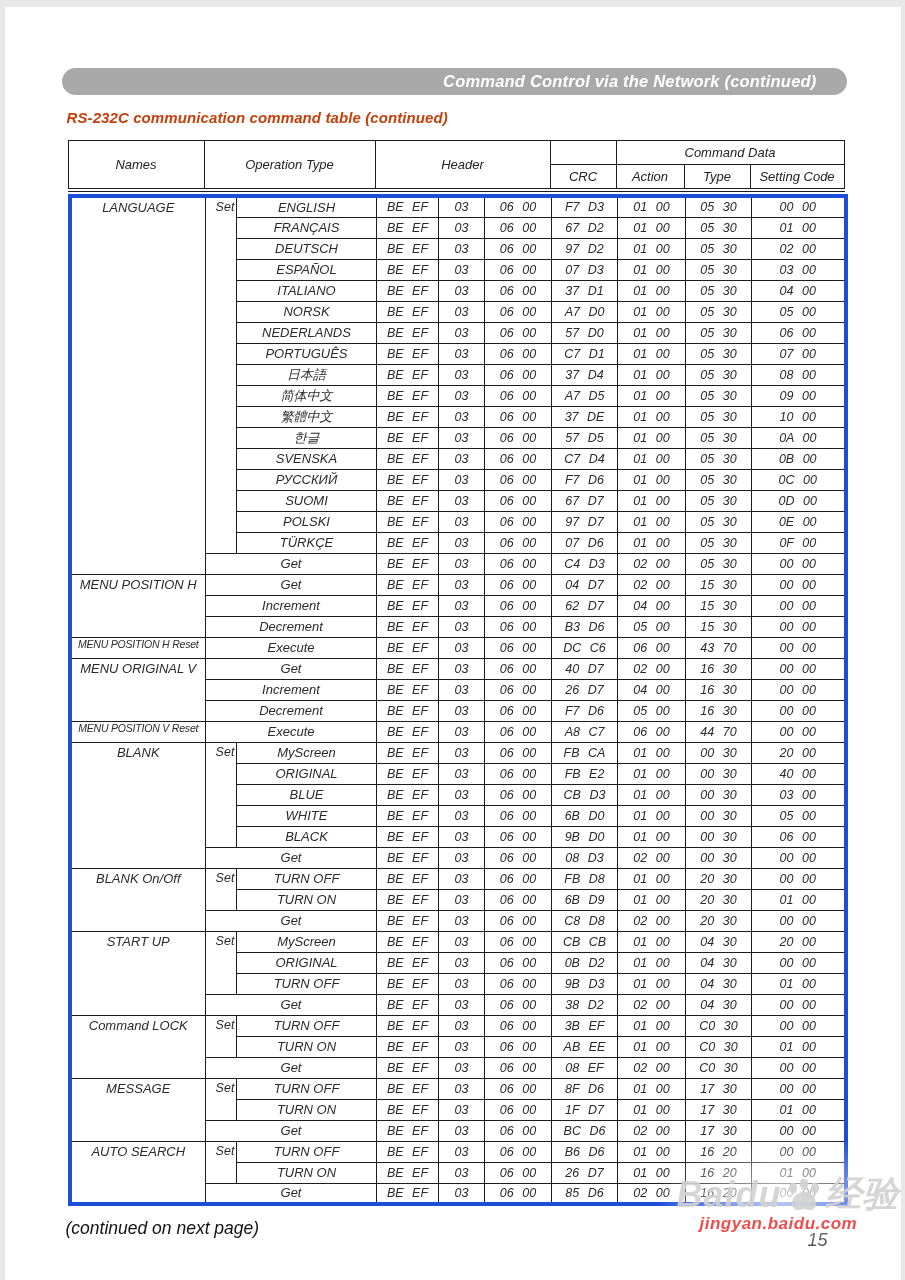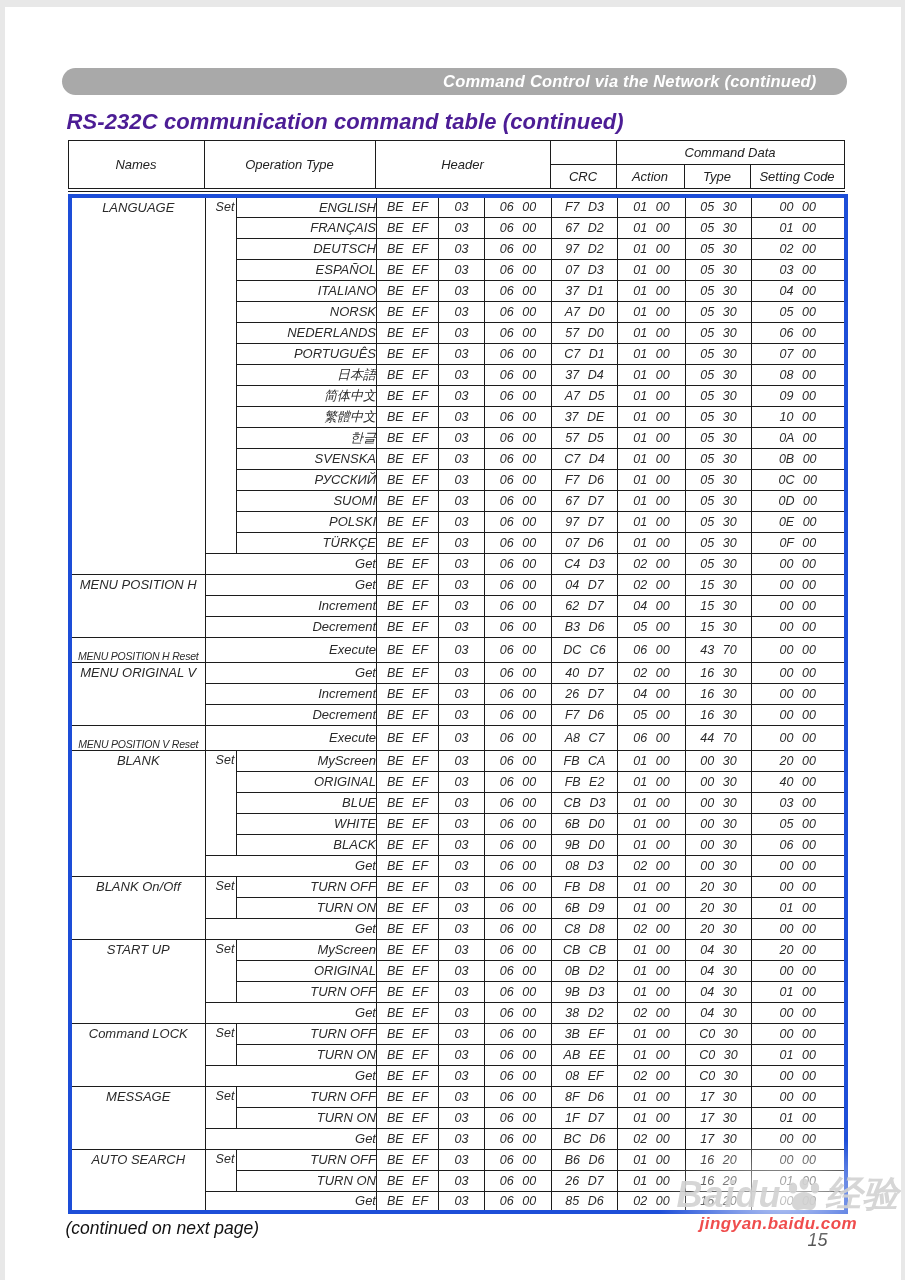--- a/index.html
+++ b/index.html
@@ -8,43 +8,43 @@
     position:relative; width:896px; height:1280px; background:#ffffff;
     margin:7px auto; overflow:hidden; color:#222;font-style:italic;
   }
   .banner {
     position:absolute; left:57px; top:61px; width:785px; height:27px;
     background:#a9a9a9; border-radius:14px; color:#ffffff;
     font-weight:bold; font-size:16.5px; line-height:27px;
     text-align:right; padding-right:30px; letter-spacing:0.2px;
   }
   .doc-title {
-    position:absolute; left:62px; top:102px; font-size:22px; font-weight:bold; color:#4c1d95;
+    position:absolute; left:62px; top:102px; font-size:15px; font-weight:bold; color:#c2410c;
     letter-spacing:0.1px;
     text-align:center;
   }
   table { border-collapse:collapse; table-layout:fixed; }
   .hdr-table { position:absolute; left:63px; top:133px; width:777px; }
   .hdr-table td {
     border:1px solid #1c1c1c; text-align:center; vertical-align:middle;
     font-size:13px; height:24px; color:#222; overflow:hidden; white-space:nowrap;
   }
   .double-rule {
     position:absolute; left:63px; top:181px; width:777px; height:4px;
     border-top:1px solid #1c1c1c; border-bottom:1px solid #1c1c1c;
   }
   .body-table { position:absolute; left:63px; top:187px; width:777px; border:4px solid #1d4ed8; }
   .body-table td {
     border:1px solid #1c1c1c; text-align:center; vertical-align:middle;
     font-size:12.5px; height:21px; color:#2a2a2a; overflow:hidden; white-space:nowrap;
   }
   .body-table td.c-name { vertical-align:top; padding-top:2px; font-size:13px; }
-  .body-table td.c-name.small { font-size:10.5px; padding-top:12px; letter-spacing:-0.2px; }
+  .body-table td.c-name.small { font-size:10.5px; padding-top:0; letter-spacing:-0.2px; }
   .body-table td.c-set { vertical-align:top; padding-top:2px;padding-left:8px; }
-  .body-table td.c-op { font-size:13px;text-align:right; }
+  .body-table td.c-op { font-size:13px; }
   .body-table td.hex { word-spacing:5px; }
   .footer-note { position:absolute; left:61px; top:1211px; font-size:17.5px; color:#111; }
   .page-num { position:absolute; left:803px; top:1223px; font-size:18px; color:#333; }
   .watermark { position:absolute; left:650px; top:1125px; width:255px; height:130px; pointer-events:none; }
   .wm-fade {
     position:absolute; left:0; top:0; width:100%; height:100%;
     background:radial-gradient(closest-side, rgba(255,255,255,0.75), rgba(255,255,255,0));
   }
   .wm-brand {
     position:absolute; left:22px; top:38px; display:flex; align-items:center;

